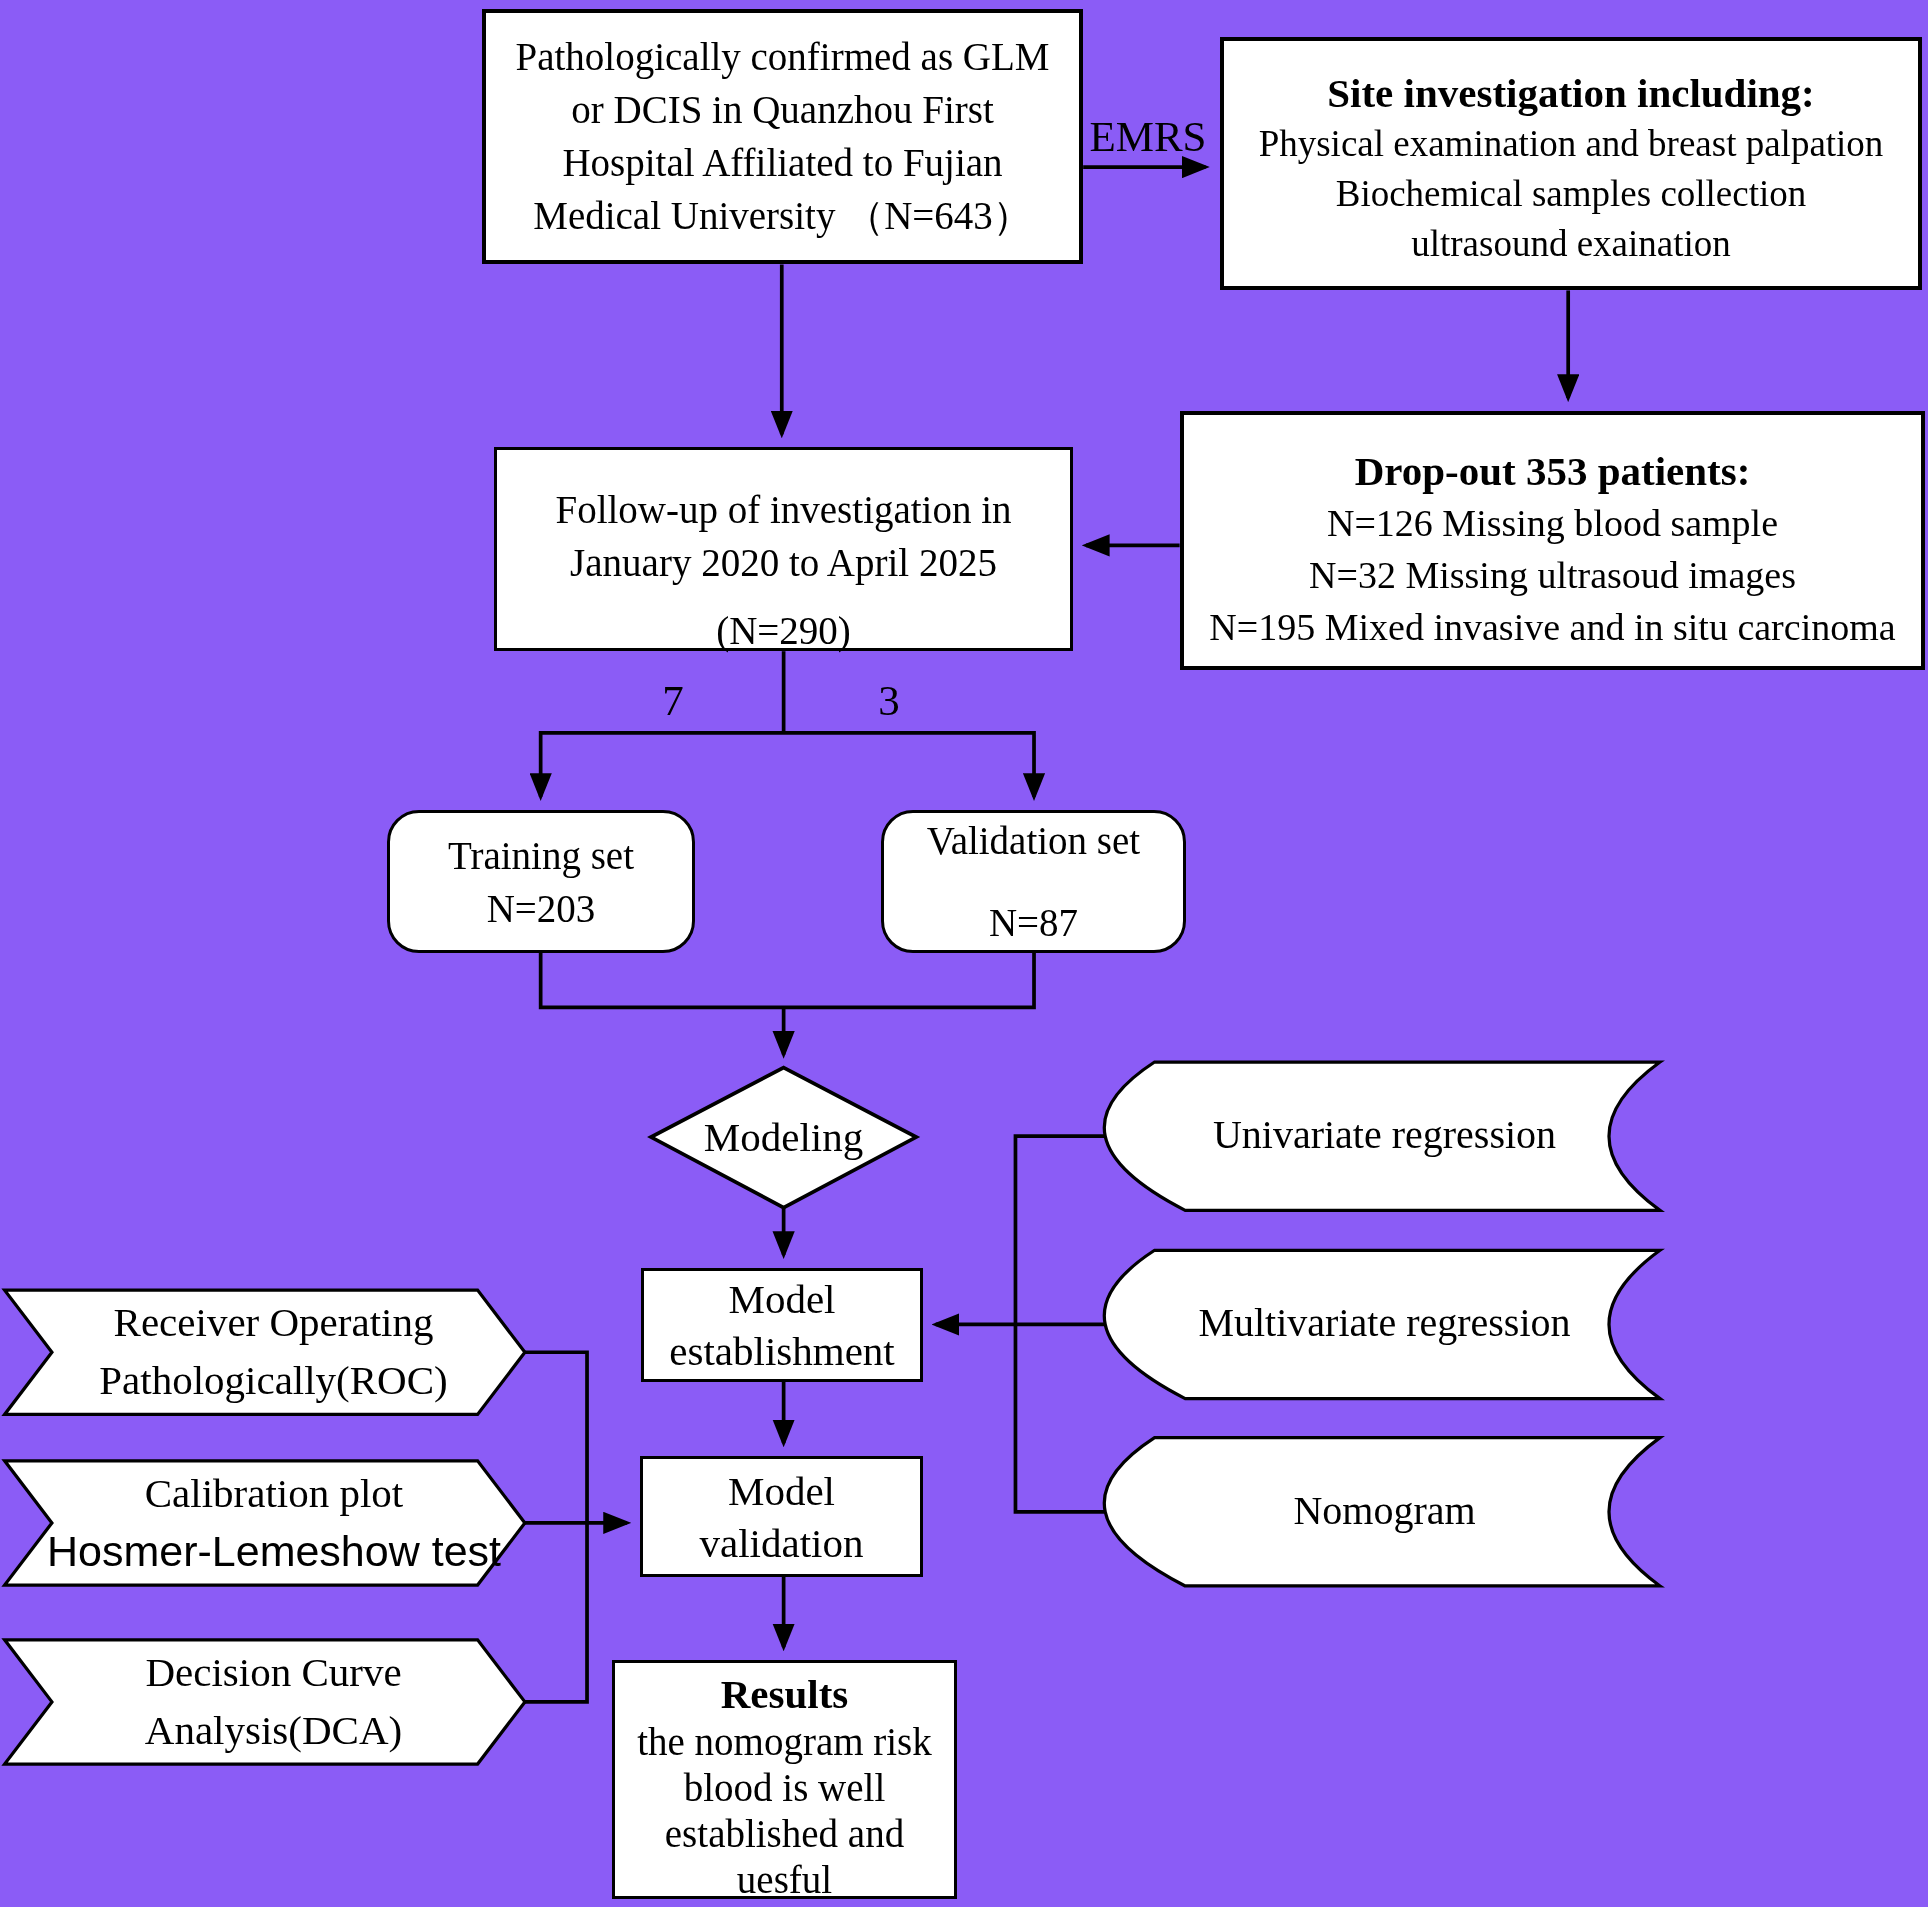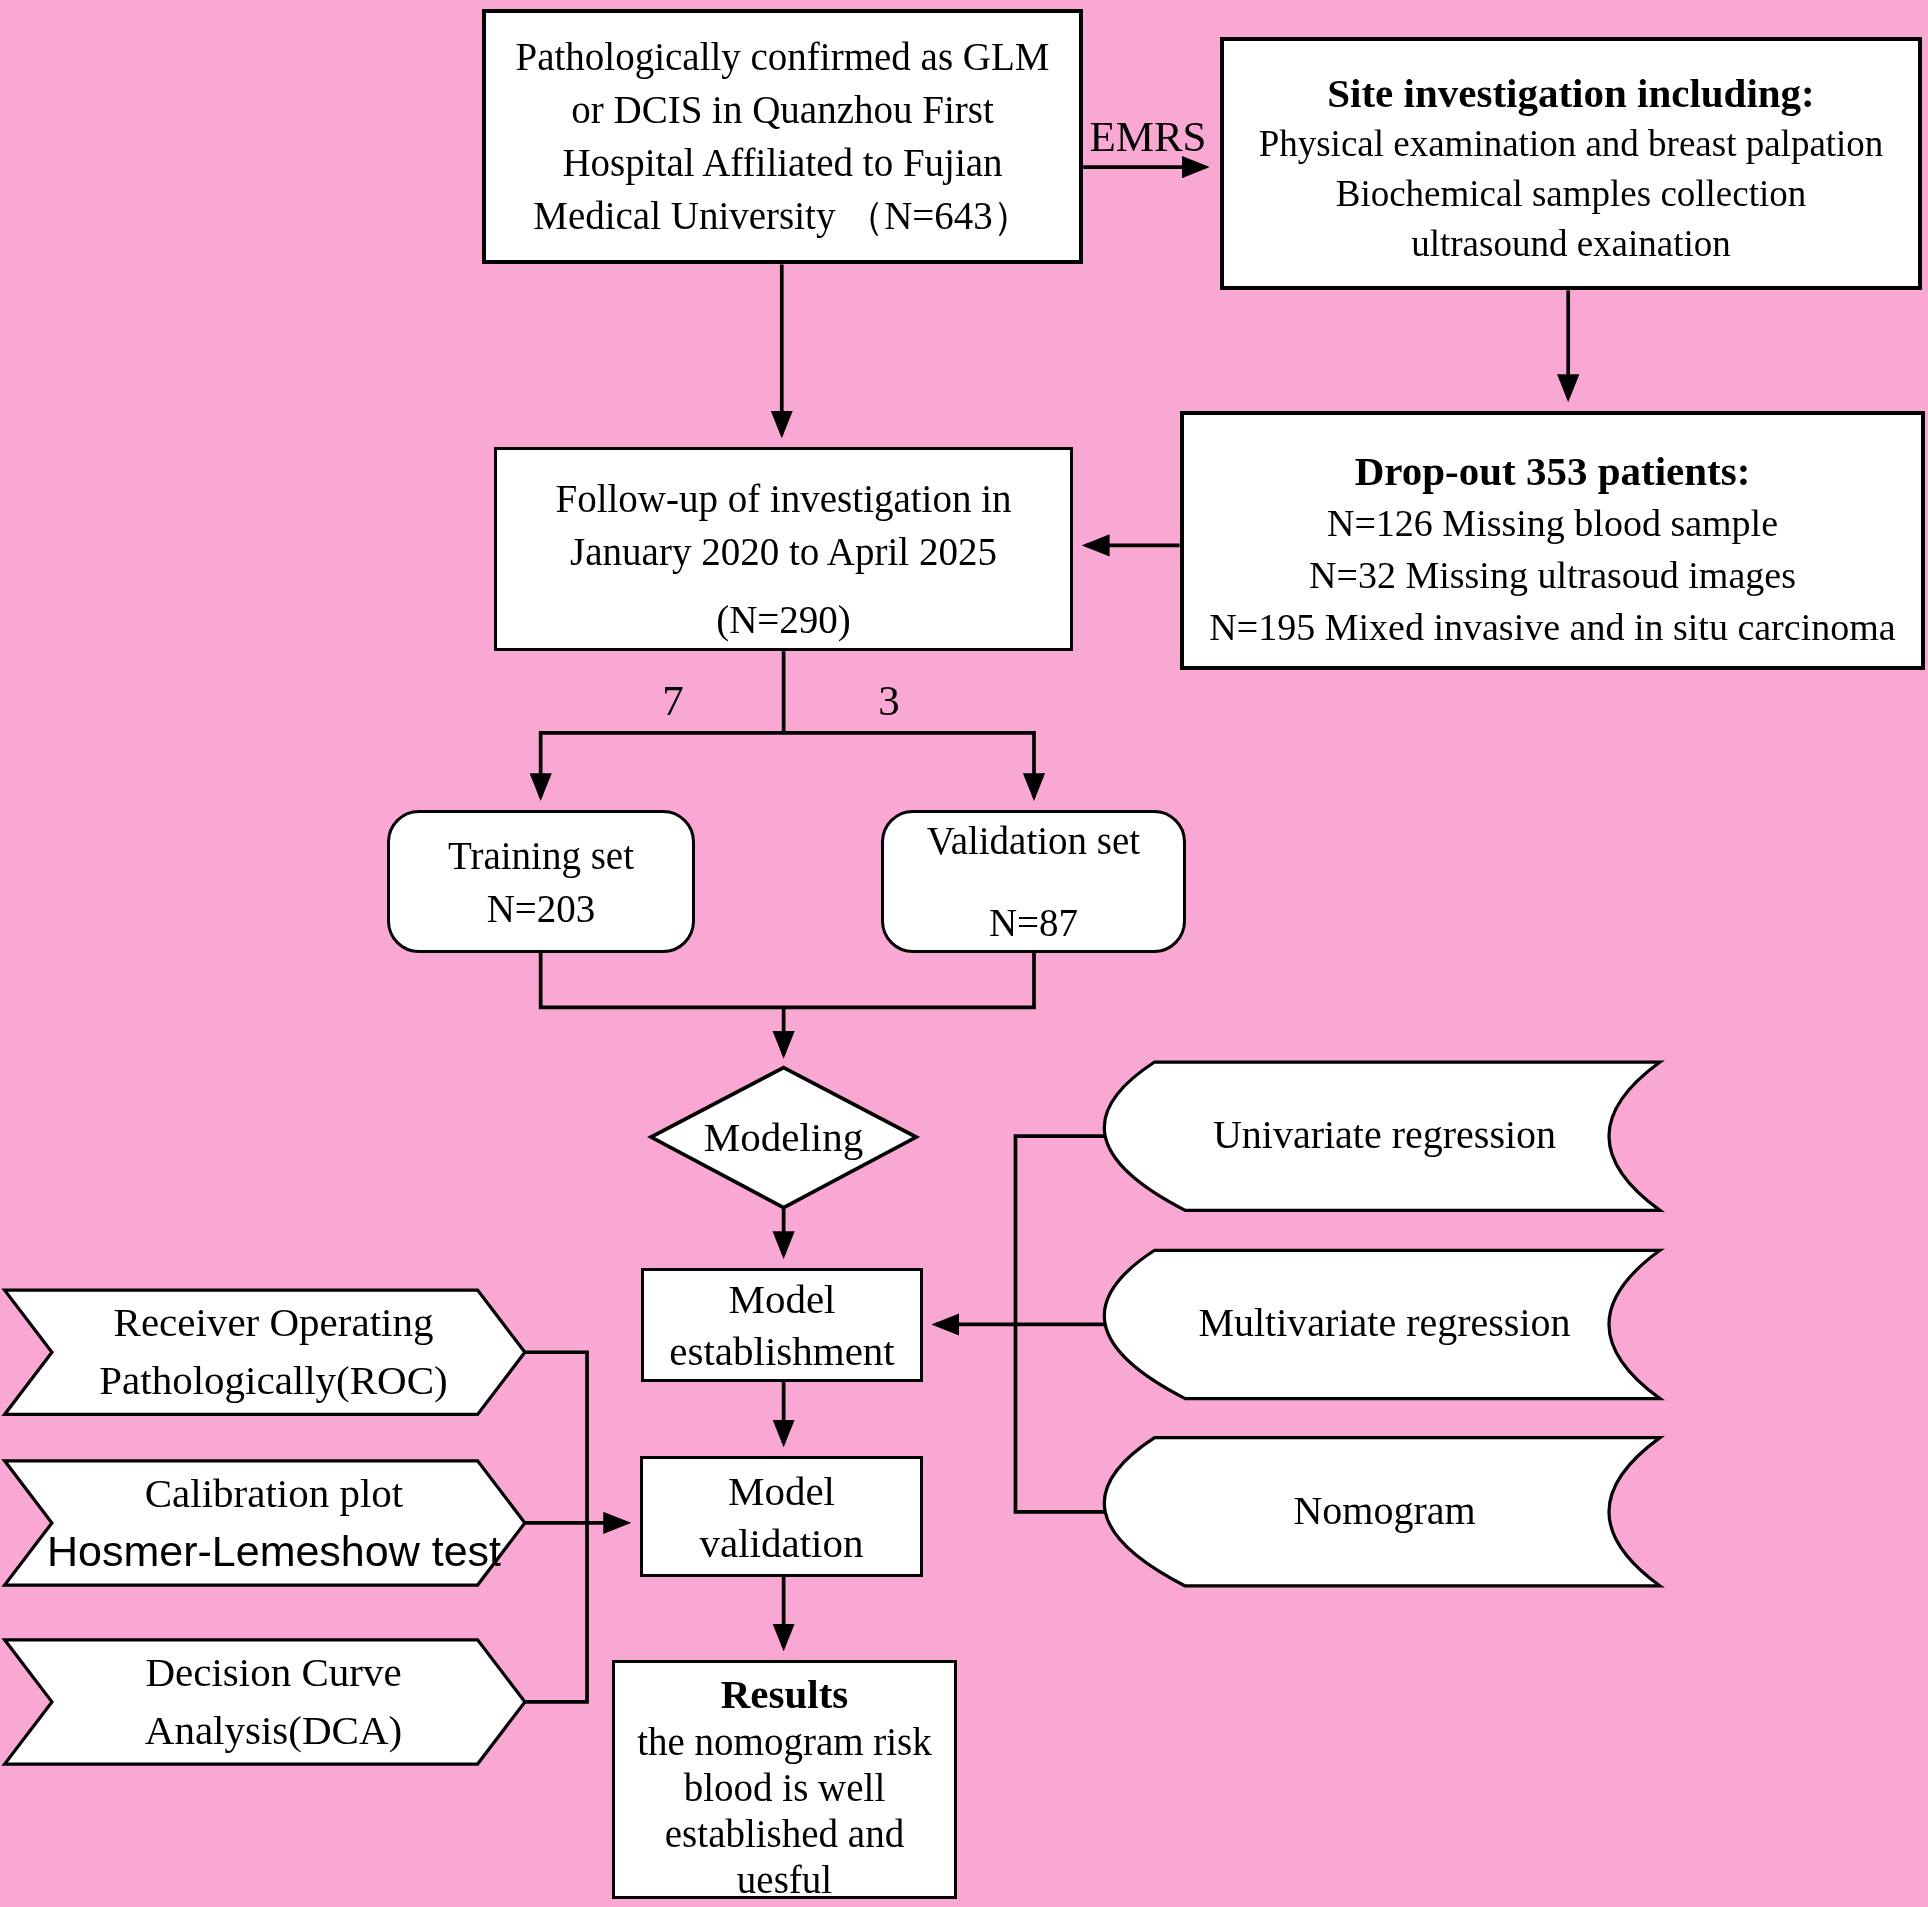--- a/index.html
+++ b/index.html
@@ -1,16 +1,16 @@
 <!DOCTYPE html>
 <html style="font-size:15px"><head>
 <meta charset="utf-8">
 <style>
   html,body{margin:0;padding:0;background:#ffffff;}
-  .canvas{position:relative;width:1928px;height:1907px;background:#f9a8d4;
+  .canvas{position:relative;width:1928px;height:1907px;background:#8b5cf6;
           font-family:"Liberation Serif","DejaVu Serif",serif;color:#000;}
   .canvas svg{position:absolute;left:0;top:0;}
   .node{position:absolute;box-sizing:border-box;background:#ffffff;border:3.7px solid #000;
         text-align:center;}
   .node.thick{border-width:4.6px;}
   .rounded{border-radius:32px;display:flex;flex-direction:column;justify-content:center;}
   .flexcenter{display:flex;flex-direction:column;justify-content:center;}
   .ln{font-size:39px;line-height:53px;white-space:nowrap;}
   .ln-sm{font-size:37px;line-height:50px;white-space:nowrap;}
   .ln-md{font-size:38px;line-height:52px;white-space:nowrap;}
@@ -97,21 +97,21 @@
     <div class="ln-sm">ultrasound exaination</div>
   </div>
 
   <div class="node thick" style="left:1180px;top:411px;width:745px;height:259px;padding-top:30px;">
     <div class="ln-lg bold">Drop-out 353 patients:</div>
     <div class="ln-md">N=126 Missing blood sample</div>
     <div class="ln-md">N=32 Missing ultrasoud images</div>
     <div class="ln-md">N=195 Mixed invasive and in situ carcinoma</div>
   </div>
 
-  <div class="node" style="left:494px;top:447px;width:579px;height:204px;padding-top:22px;">
+  <div class="node" style="left:494px;top:447px;width:579px;height:204px;padding-top:33px;">
     <div class="ln">Follow-up of investigation in</div>
     <div class="ln">January 2020 to April 2025</div>
     <div class="ln" style="margin-top:15px;">(N=290)</div>
   </div>
 
   <div class="node rounded" style="left:387px;top:810px;width:308px;height:143px;">
     <div class="ln">Training set</div>
     <div class="ln">N=203</div>
   </div>
 

